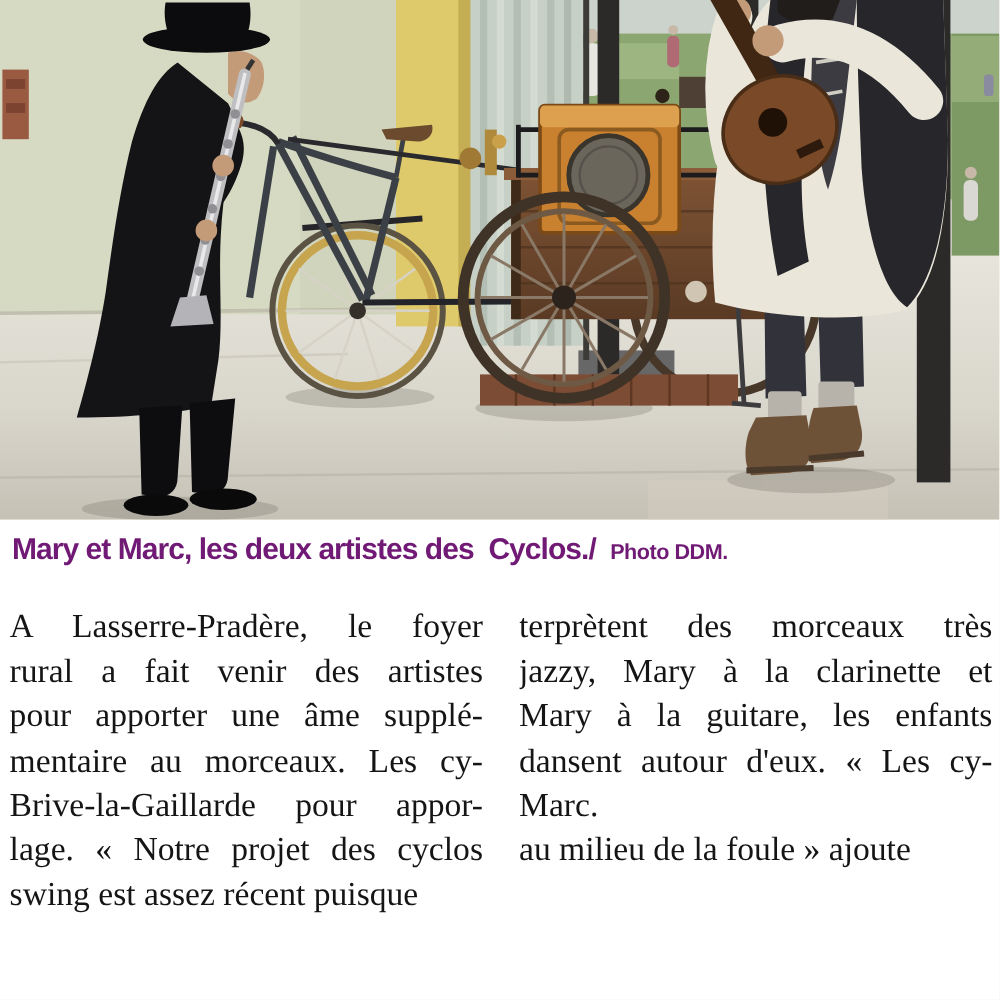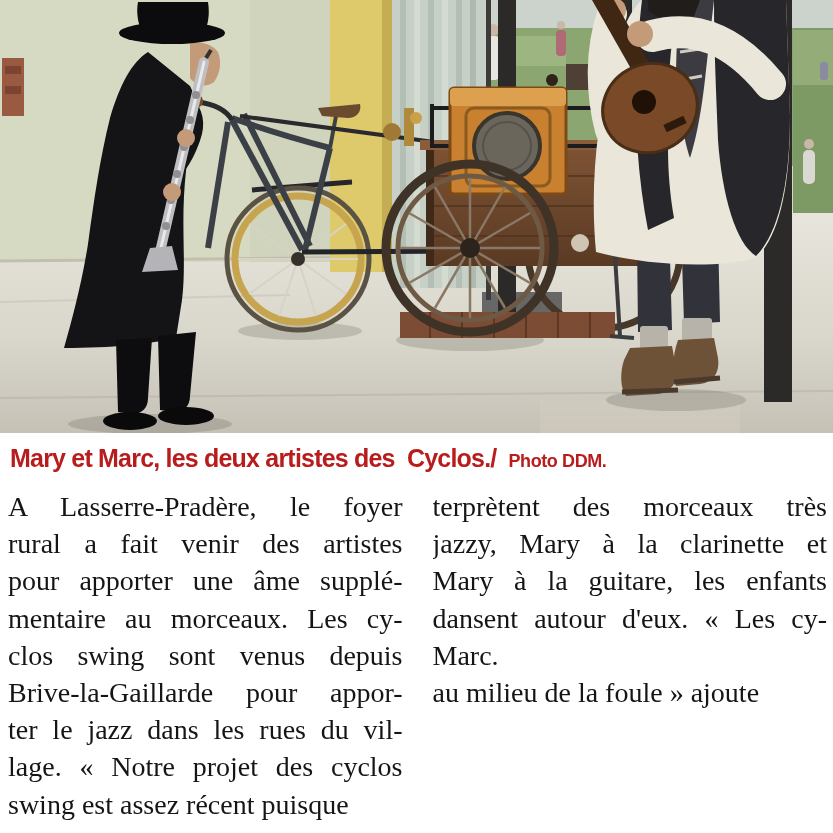--- a/index.html
+++ b/index.html
@@ -10,26 +10,26 @@
   .f-wall{fill:var(--wall)} .f-yellow{fill:var(--yellow_column)}
   .f-curtain{fill:var(--curtain)} .f-grass{fill:var(--grass)}
   .f-frame{fill:var(--window_frame)} .f-coat{fill:var(--coat_black)}
   .f-skin{fill:var(--skin)} .s-gold{stroke:var(--wheel_gold)} .f-organ{fill:var(--organ_orange)}
   .f-shirt{fill:var(--shirt_white)} .s-shirt{stroke:var(--shirt_white)}
   .f-vest{fill:var(--vest_black)} .f-pants{fill:var(--pants_grey)}
   .f-boots{fill:var(--boots_brown)} .f-guitar{fill:var(--guitar_brown)}
   .s-silver{stroke:var(--instrument_silver)}
 
   .caption{display:flex;align-items:baseline;gap:12px;padding:11px 10px 0 10px;
-           font-family:"Liberation Sans", sans-serif;font-weight:700;color:#b91c1c;}
+           font-family:"Liberation Sans", sans-serif;font-weight:700;color:#701a75;}
   .cap-main{font-size:25px;letter-spacing:-0.8px;white-space:pre;}
   .cap-credit{font-size:18px;letter-spacing:-0.4px;}
 
   .columns{display:flex;gap:30px;padding:15px 6px 0 8px;font-size:28px;}
-  .col{flex:1;overflow:hidden;}
+  .col{flex:1;overflow:hidden;margin-top:16px;}
   .line{line-height:37.2px;text-align:justify;text-align-last:justify;}
   .col .line:last-child{text-align-last:left;}
 </style>
 </head>
 <body>
 
 <div class="page">
 
   <div class="photo-wrap">
   <svg width="833" height="433" viewBox="0 0 833 433">
@@ -272,23 +272,21 @@
     <span class="cap-main">Mary et Marc, les deux artistes des  Cyclos./</span>
     <span class="cap-credit">Photo DDM.</span>
   </div>
 
   <div class="columns">
     <div class="col">
         <div class="line">A Lasserre-Pradère, le foyer</div>
         <div class="line">rural a fait venir des artistes</div>
         <div class="line">pour apporter une âme supplé-</div>
         <div class="line">mentaire au morceaux. Les cy-</div>
-        <div class="line">clos swing sont venus depuis</div>
         <div class="line">Brive-la-Gaillarde pour appor-</div>
-        <div class="line">ter le jazz dans les rues du vil-</div>
         <div class="line">lage. « Notre projet des cyclos</div>
         <div class="line">swing est assez récent puisque</div>
       </div>
     <div class="col">
         <div class="line">terprètent des morceaux très</div>
         <div class="line">jazzy,  Mary à la clarinette et</div>
         <div class="line">Mary à la guitare, les enfants</div>
         <div class="line">dansent autour d'eux. « Les cy-</div>
         <div class="line">Marc.</div>
         <div class="line">au milieu de la foule » ajoute</div>

